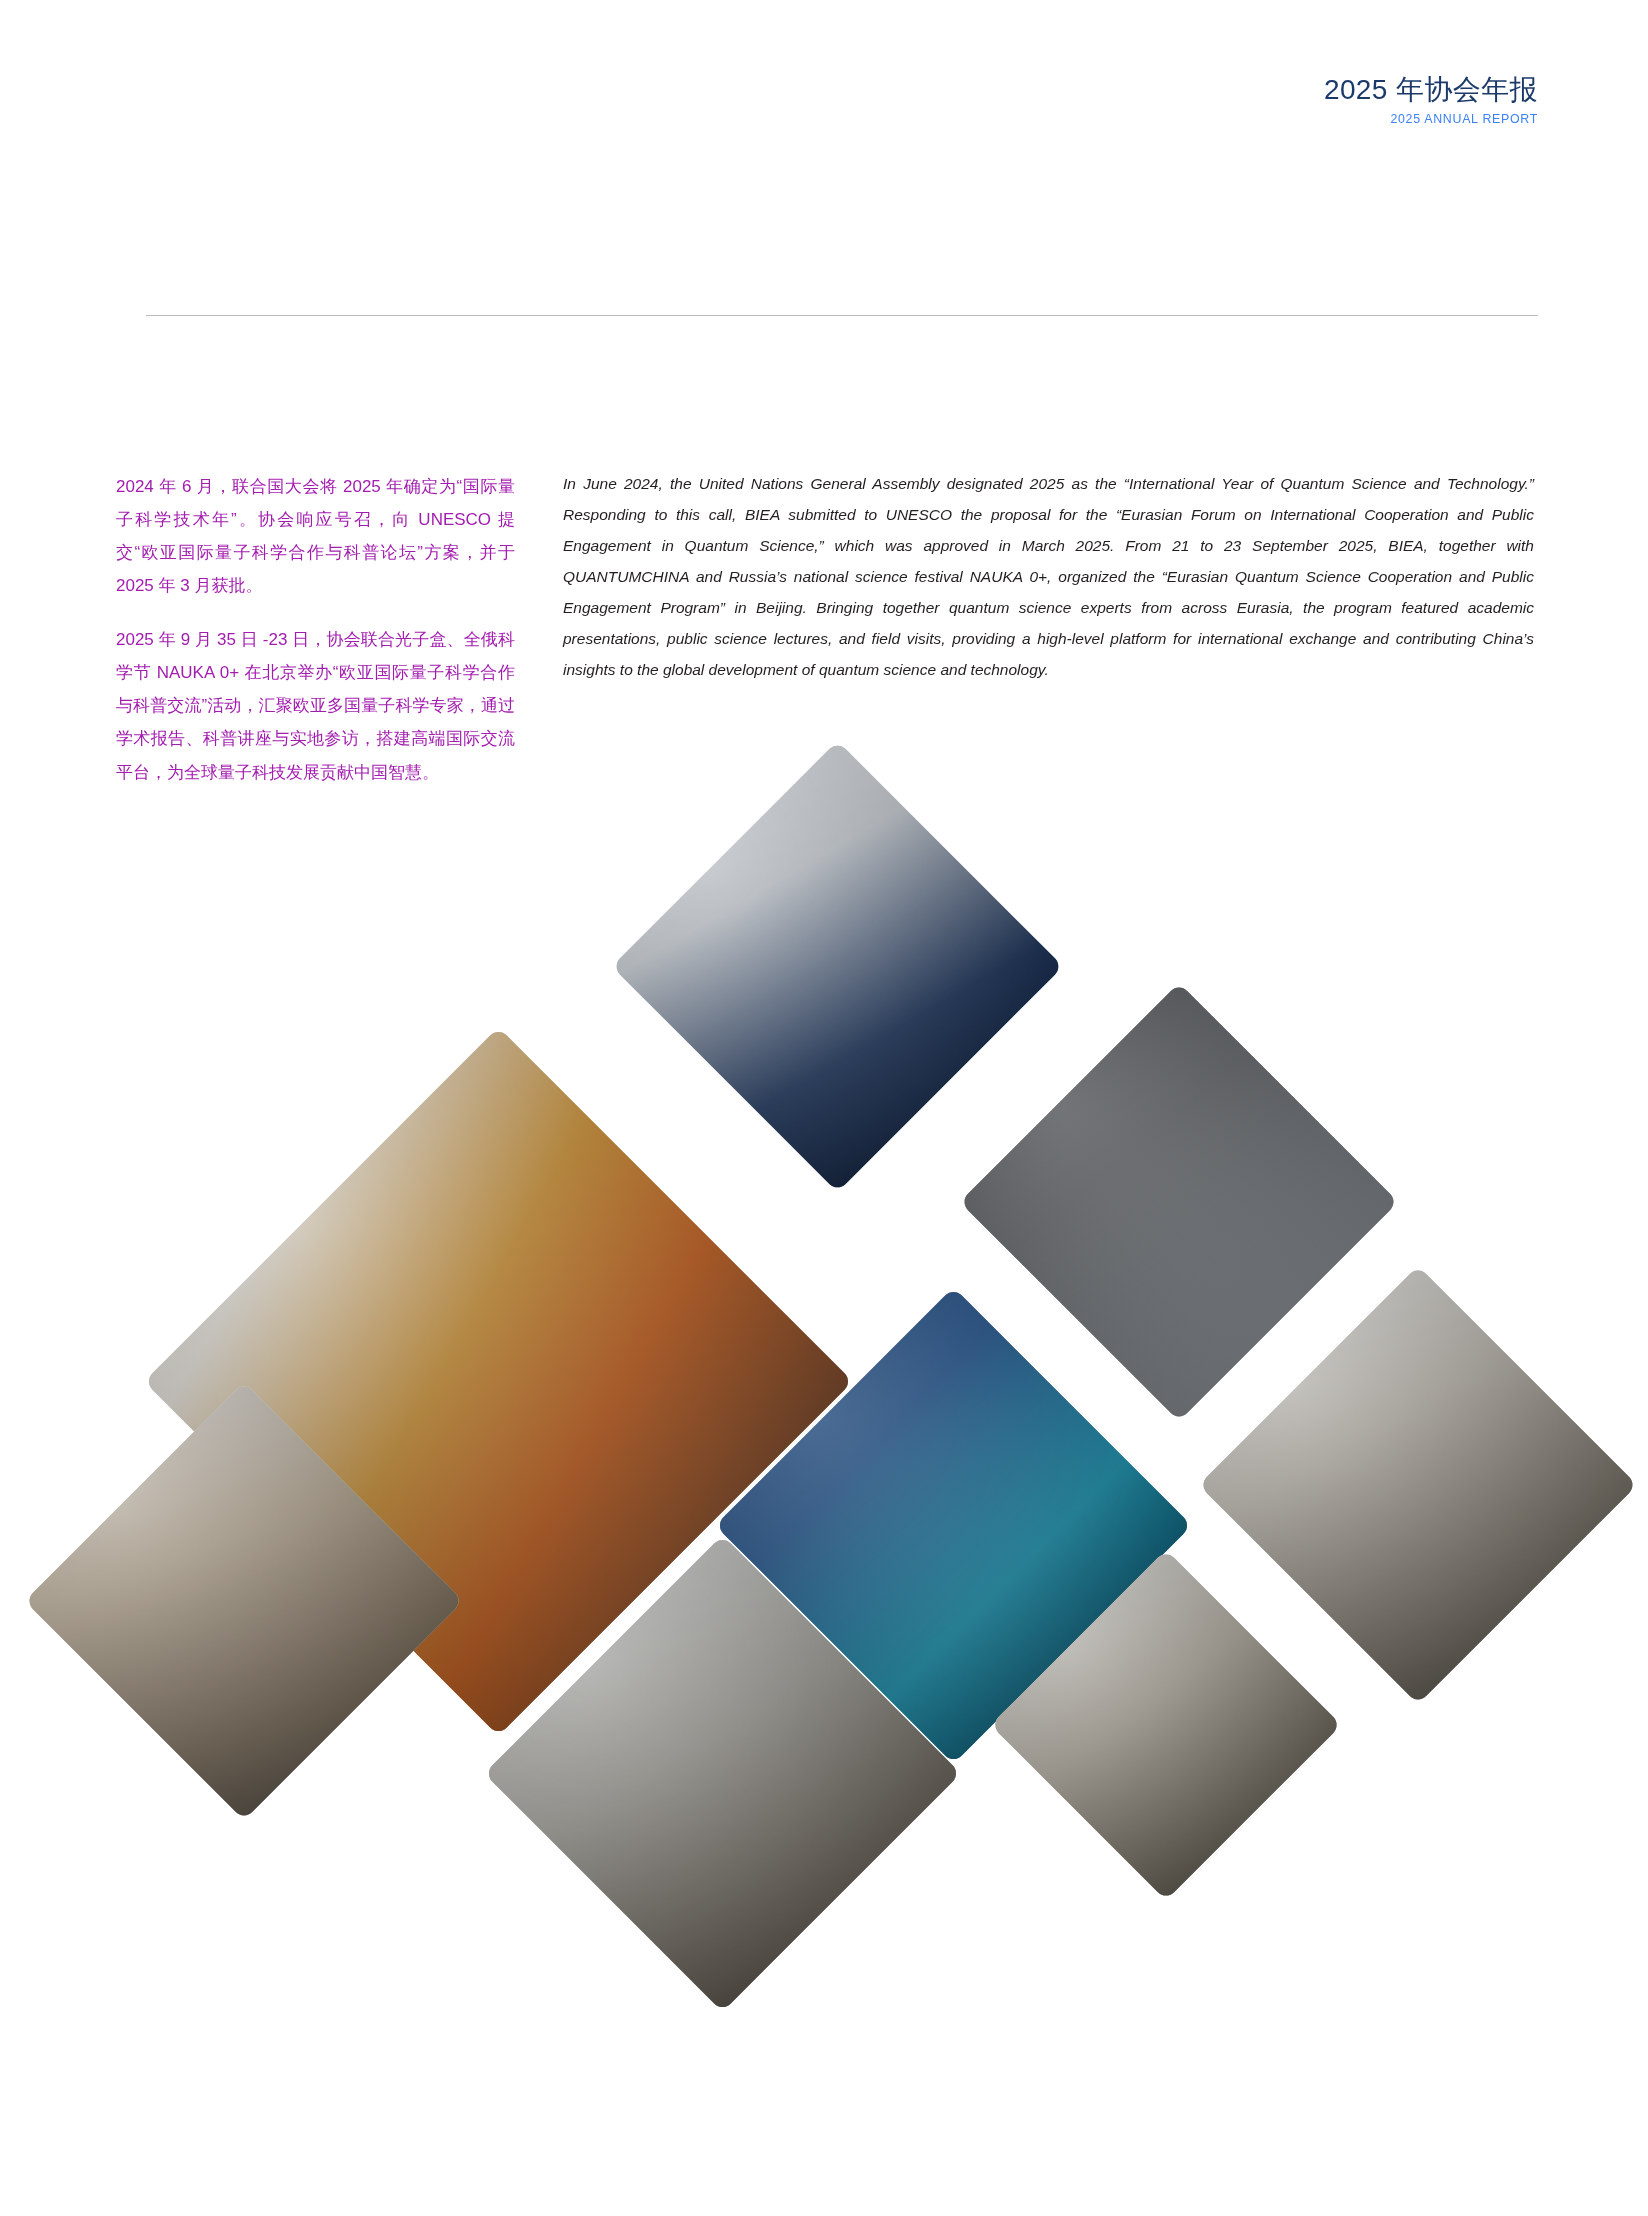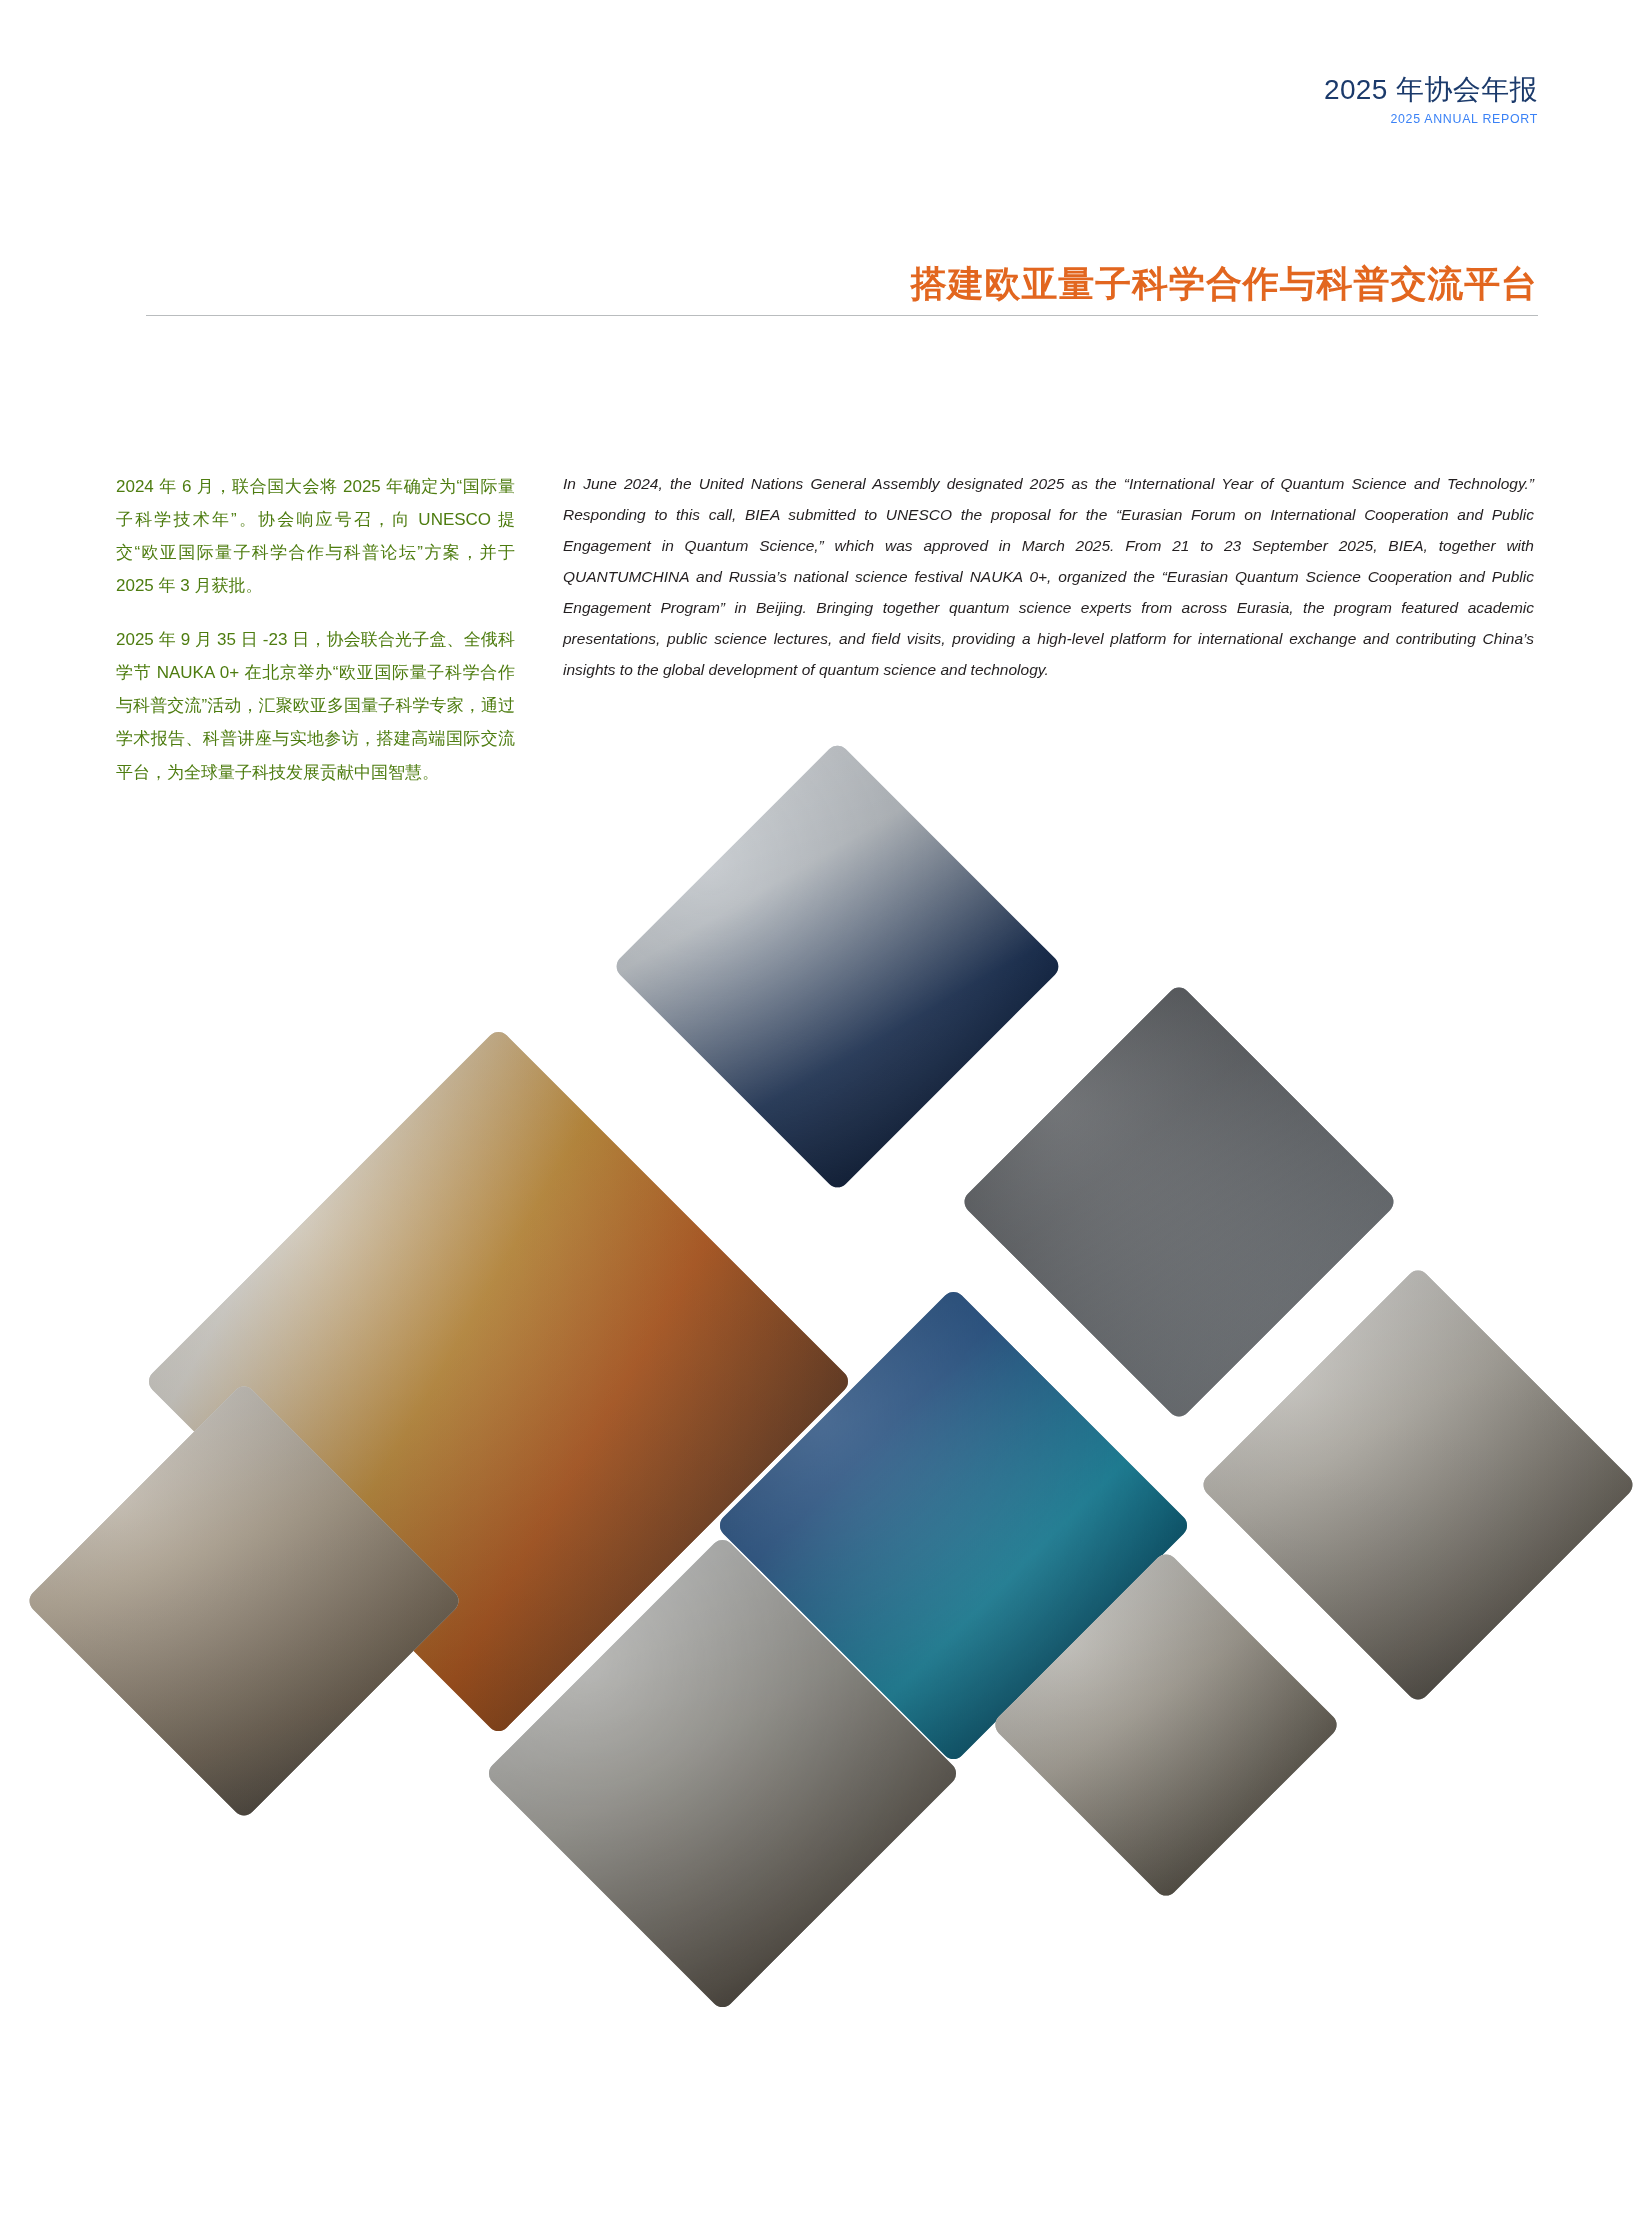--- a/index.html
+++ b/index.html
@@ -68,21 +68,21 @@
   }
 
   
   .col-cn {
     position: absolute;
     left: 116px;
     top: 470px;
     width: 399px;
     font-size: 17px;
     line-height: 1.95;
-    color: #4d7c0f;
+    color: #a21caf;
     text-align: justify;
     text-justify: inter-ideograph;
   }
   .col-cn p { margin: 0 0 20.4px 0; }
 
   .col-en {
     position: absolute;
     left: 563px;
     top: 468px;
     width: 971px;
@@ -139,21 +139,20 @@
 </head>
 <body>
 
 <div class="page-header">
   <div class="header-title-cn">2025 年协会年报</div>
   <div class="header-title-en">2025 ANNUAL REPORT</div>
 </div>
 
 <div class="title-rule"></div>
 <div class="title-block">
-  <div class="title-cn">搭建欧亚量子科学合作与科普交流平台</div>
 </div>
 
 <div class="col-cn">
   <p>2024 年 6 月，联合国大会将 2025 年确定为“国际量子科学技术年”。协会响应号召，向 UNESCO 提交“欧亚国际量子科学合作与科普论坛”方案，并于 2025 年 3 月获批。</p>
   <p>2025 年 9 月 35 日 -23 日，协会联合光子盒、全俄科学节 NAUKA 0+ 在北京举办“欧亚国际量子科学合作与科普交流”活动，汇聚欧亚多国量子科学专家，通过学术报告、科普讲座与实地参访，搭建高端国际交流平台，为全球量子科技发展贡献中国智慧。</p>
 </div>
 
 <div class="col-en">
   <p>In June 2024, the United Nations General Assembly designated 2025 as the “International Year of Quantum Science and Technology.” Responding to this call, BIEA submitted to UNESCO the proposal for the “Eurasian Forum on International Cooperation and Public Engagement in Quantum Science,” which was approved in March 2025. From 21 to 23 September 2025, BIEA, together with QUANTUMCHINA and Russia’s national science festival NAUKA 0+, organized the “Eurasian Quantum Science Cooperation and Public Engagement Program” in Beijing. Bringing together quantum science experts from across Eurasia, the program featured academic presentations, public science lectures, and field visits, providing a high-level platform for international exchange and contributing China’s insights to the global development of quantum science and technology.</p>
 </div>

